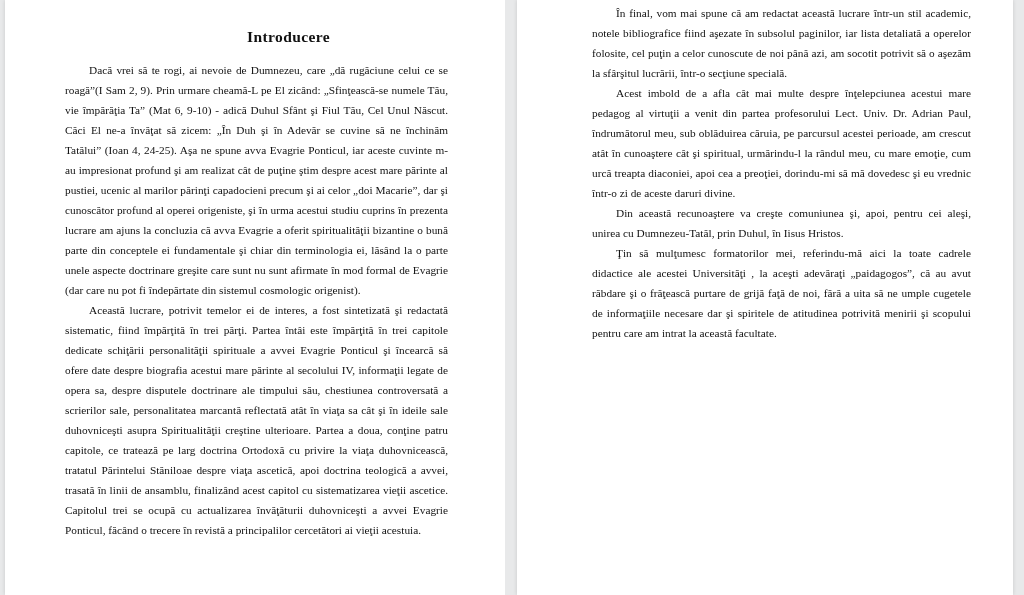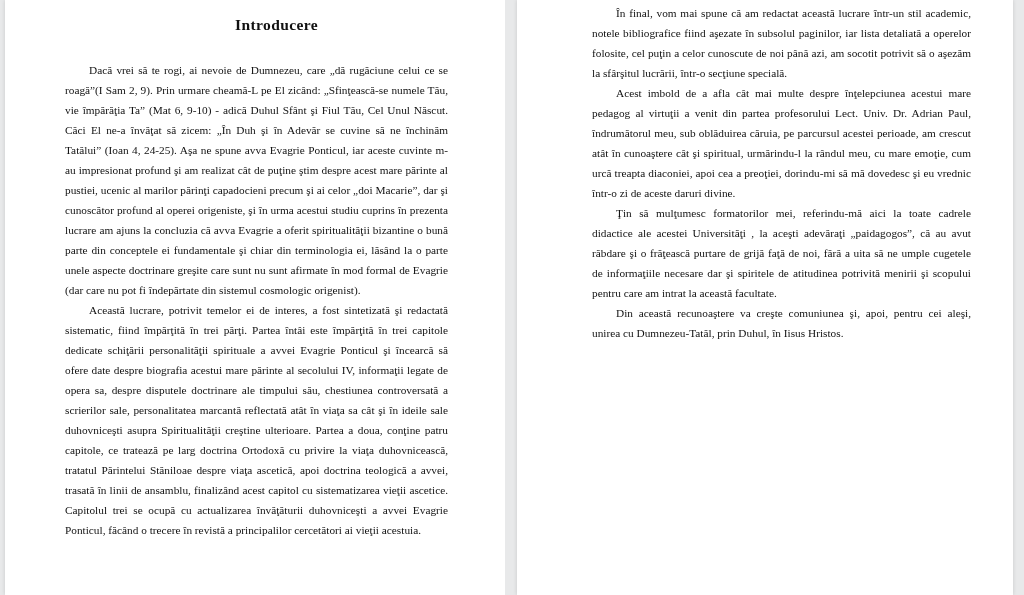--- a/index.html
+++ b/index.html
@@ -31,21 +31,21 @@
     left: 505px;
     width: 12px;
     height: 595px;
     background: #e8e9ea;
   }
   .doc-title {
     position: absolute;
     top: 12px;
     left: 76px;
     width: 383px;
-    margin: 4px;
+    margin: 16px;
     text-align: center;
     font-size: 15.5px;
     font-weight: bold;
     letter-spacing: 0.4px;
     color: #111111;
   }
   .text-block {
     position: absolute;
     color: #111111;
     font-size: 11.3px;
@@ -80,18 +80,18 @@
         <p>Această lucrare, potrivit temelor ei de interes, a fost sintetizată şi redactată sistematic, fiind împărţită în trei părţi. Partea întâi este împărţită în trei capitole dedicate schiţării personalităţii spirituale a avvei Evagrie Ponticul şi încearcă să ofere date despre biografia acestui mare părinte al secolului IV, informaţii legate de opera sa, despre disputele doctrinare ale timpului său, chestiunea controversată a scrierilor sale, personalitatea marcantă reflectată atât în viaţa sa cât şi în ideile sale duhovniceşti asupra Spiritualităţii creştine ulterioare. Partea a doua, conţine patru capitole, ce tratează pe larg doctrina Ortodoxă cu privire la viaţa duhovnicească, tratatul Părintelui Stăniloae despre viaţa ascetică, apoi doctrina teologică a avvei, trasată în linii de ansamblu, finalizând acest capitol cu sistematizarea vieţii ascetice. Capitolul trei se ocupă cu actualizarea învăţăturii duhovniceşti a avvei Evagrie Ponticul, făcând o trecere în revistă a principalilor cercetători ai vieţii acestuia.</p>
       </div>
   </div>
 
   <div class="page-gap"></div>
 
   <div class="page right">
     <div class="text-block right-block">
         <p>În final, vom mai spune că am redactat această lucrare într-un stil academic, notele bibliografice fiind aşezate în subsolul paginilor, iar lista detaliată a operelor folosite, cel puţin a celor cunoscute de noi până azi, am socotit potrivit să o aşezăm la sfârşitul lucrării, într-o secţiune specială.</p>
         <p>Acest imbold de a afla cât mai multe despre înţelepciunea acestui mare pedagog al virtuţii a venit din partea profesorului Lect. Univ. Dr. Adrian Paul, îndrumătorul meu, sub oblăduirea căruia, pe parcursul acestei perioade, am crescut atât în cunoaştere cât şi spiritual, urmărindu-l la rândul meu, cu mare emoţie, cum urcă treapta diaconiei, apoi cea a preoţiei, dorindu-mi să mă dovedesc şi eu vrednic într-o zi de aceste daruri divine.</p>
+        <p>Din această recunoaştere va creşte comuniunea şi, apoi, pentru cei aleşi, unirea cu Dumnezeu-Tatăl, prin Duhul, în Iisus Hristos.</p>
         <p>Ţin să mulţumesc formatorilor mei, referindu-mă aici la toate cadrele didactice ale acestei Universităţi , la aceşti adevăraţi „paidagogos”, că au avut răbdare şi o frăţească purtare de grijă faţă de noi, fără a uita să ne umple cugetele de informaţiile necesare dar şi spiritele de atitudinea potrivită menirii şi scopului pentru care am intrat la această facultate.</p>
-        <p>Din această recunoaştere va creşte comuniunea şi, apoi, pentru cei aleşi, unirea cu Dumnezeu-Tatăl, prin Duhul, în Iisus Hristos.</p>
       </div>
   </div>
 
 </div>
 
 </body></html>

